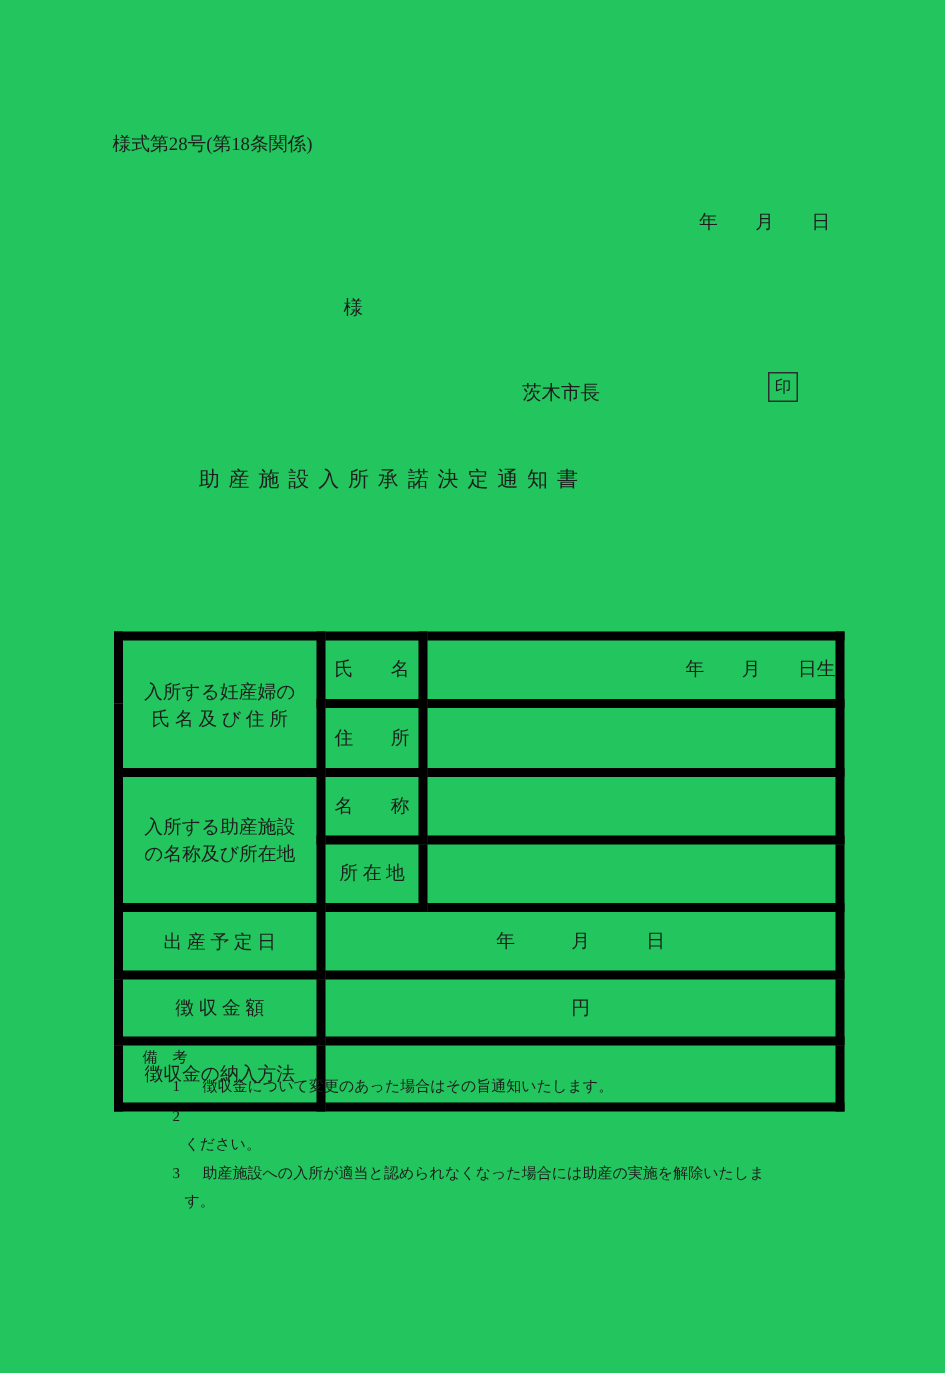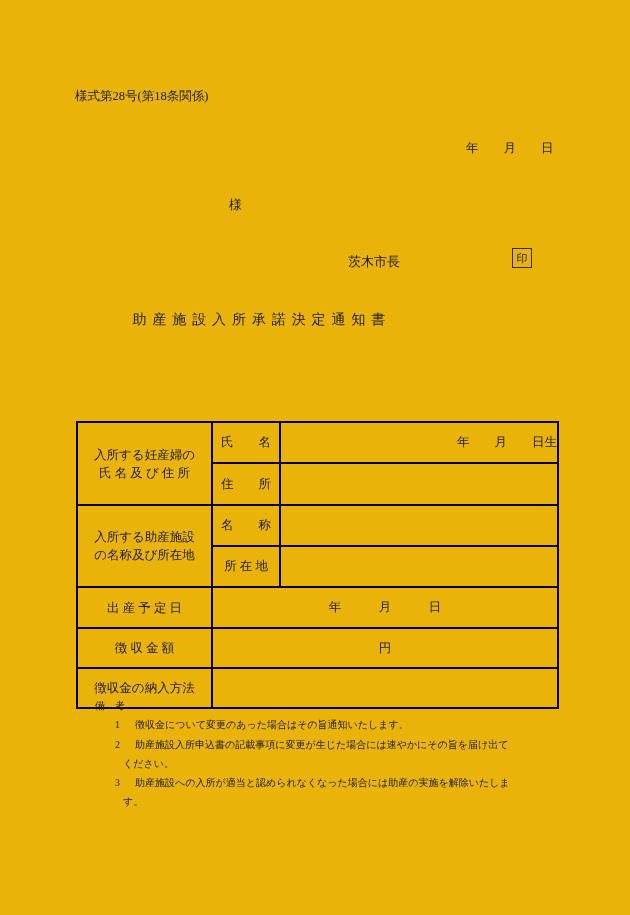--- a/index.html
+++ b/index.html
@@ -1,20 +1,20 @@
 <!DOCTYPE html>
 <html lang="ja"><head>
 <meta charset="utf-8">
 <style>
   html,body { margin:0; padding:0; }
   body { background:#ffffff; }
   .page {
     position:relative;
     width:630px; height:915px;
-    background:#eab308;
+    background:#22c55e;
     color:#1d1d1d;
     font-family:"Liberation Serif","DejaVu Serif",serif;
     overflow:hidden;
   }
   .abs { position:absolute; white-space:pre; }
 
   .form-number { left:75px; top:88px; font-size:12.5px; }
   .date-line   { left:466px; top:140px; font-size:12.5px; }
   .addressee   { left:229px; top:196px; font-size:13px; }
   .issuer      { left:348px; top:253px; font-size:13px;text-align:right; }
@@ -39,21 +39,21 @@
   table.main {
     position:absolute;
     left:76px; top:421px;
     width:481px;
     border-collapse:collapse;
     table-layout:fixed;
     font-size:12.5px;
     color:#1d1d1d;
   }
   table.main td {
-    border:2px solid #000000;
+    border:6px solid #000000;
     padding:0;
     vertical-align:middle;
   }
   td.lbl { text-align:center; line-height:18px; }
   td.sub { text-align:center; }
   td.sub .jlab { white-space:pre; }
   td.val { padding-left:6px; }
   td.val-birth { text-align:right; padding-right:4px; white-space:pre; }
   td.val-due { text-align:center; padding-left:66px; white-space:pre; }
   td.val-yen { text-align:center; white-space:pre; }
@@ -148,21 +148,20 @@
     </table>
 
   <div class="notes">
     <div class="heading">備　考</div>
     <div class="note-line">
       <span class="note-num">1</span>
       <span class="note-txt">徴収金について変更のあった場合はその旨通知いたします。</span>
     </div>
     <div class="note-line">
       <span class="note-num">2</span>
-      <span class="note-txt">助産施設入所申込書の記載事項に変更が生じた場合には速やかにその旨を届け出て</span>
     </div>
     <div class="note-cont">ください。</div>
     <div class="note-line">
       <span class="note-num">3</span>
       <span class="note-txt">助産施設への入所が適当と認められなくなった場合には助産の実施を解除いたしま</span>
     </div>
     <div class="note-cont">す。</div>
   </div>
 
 </div>

